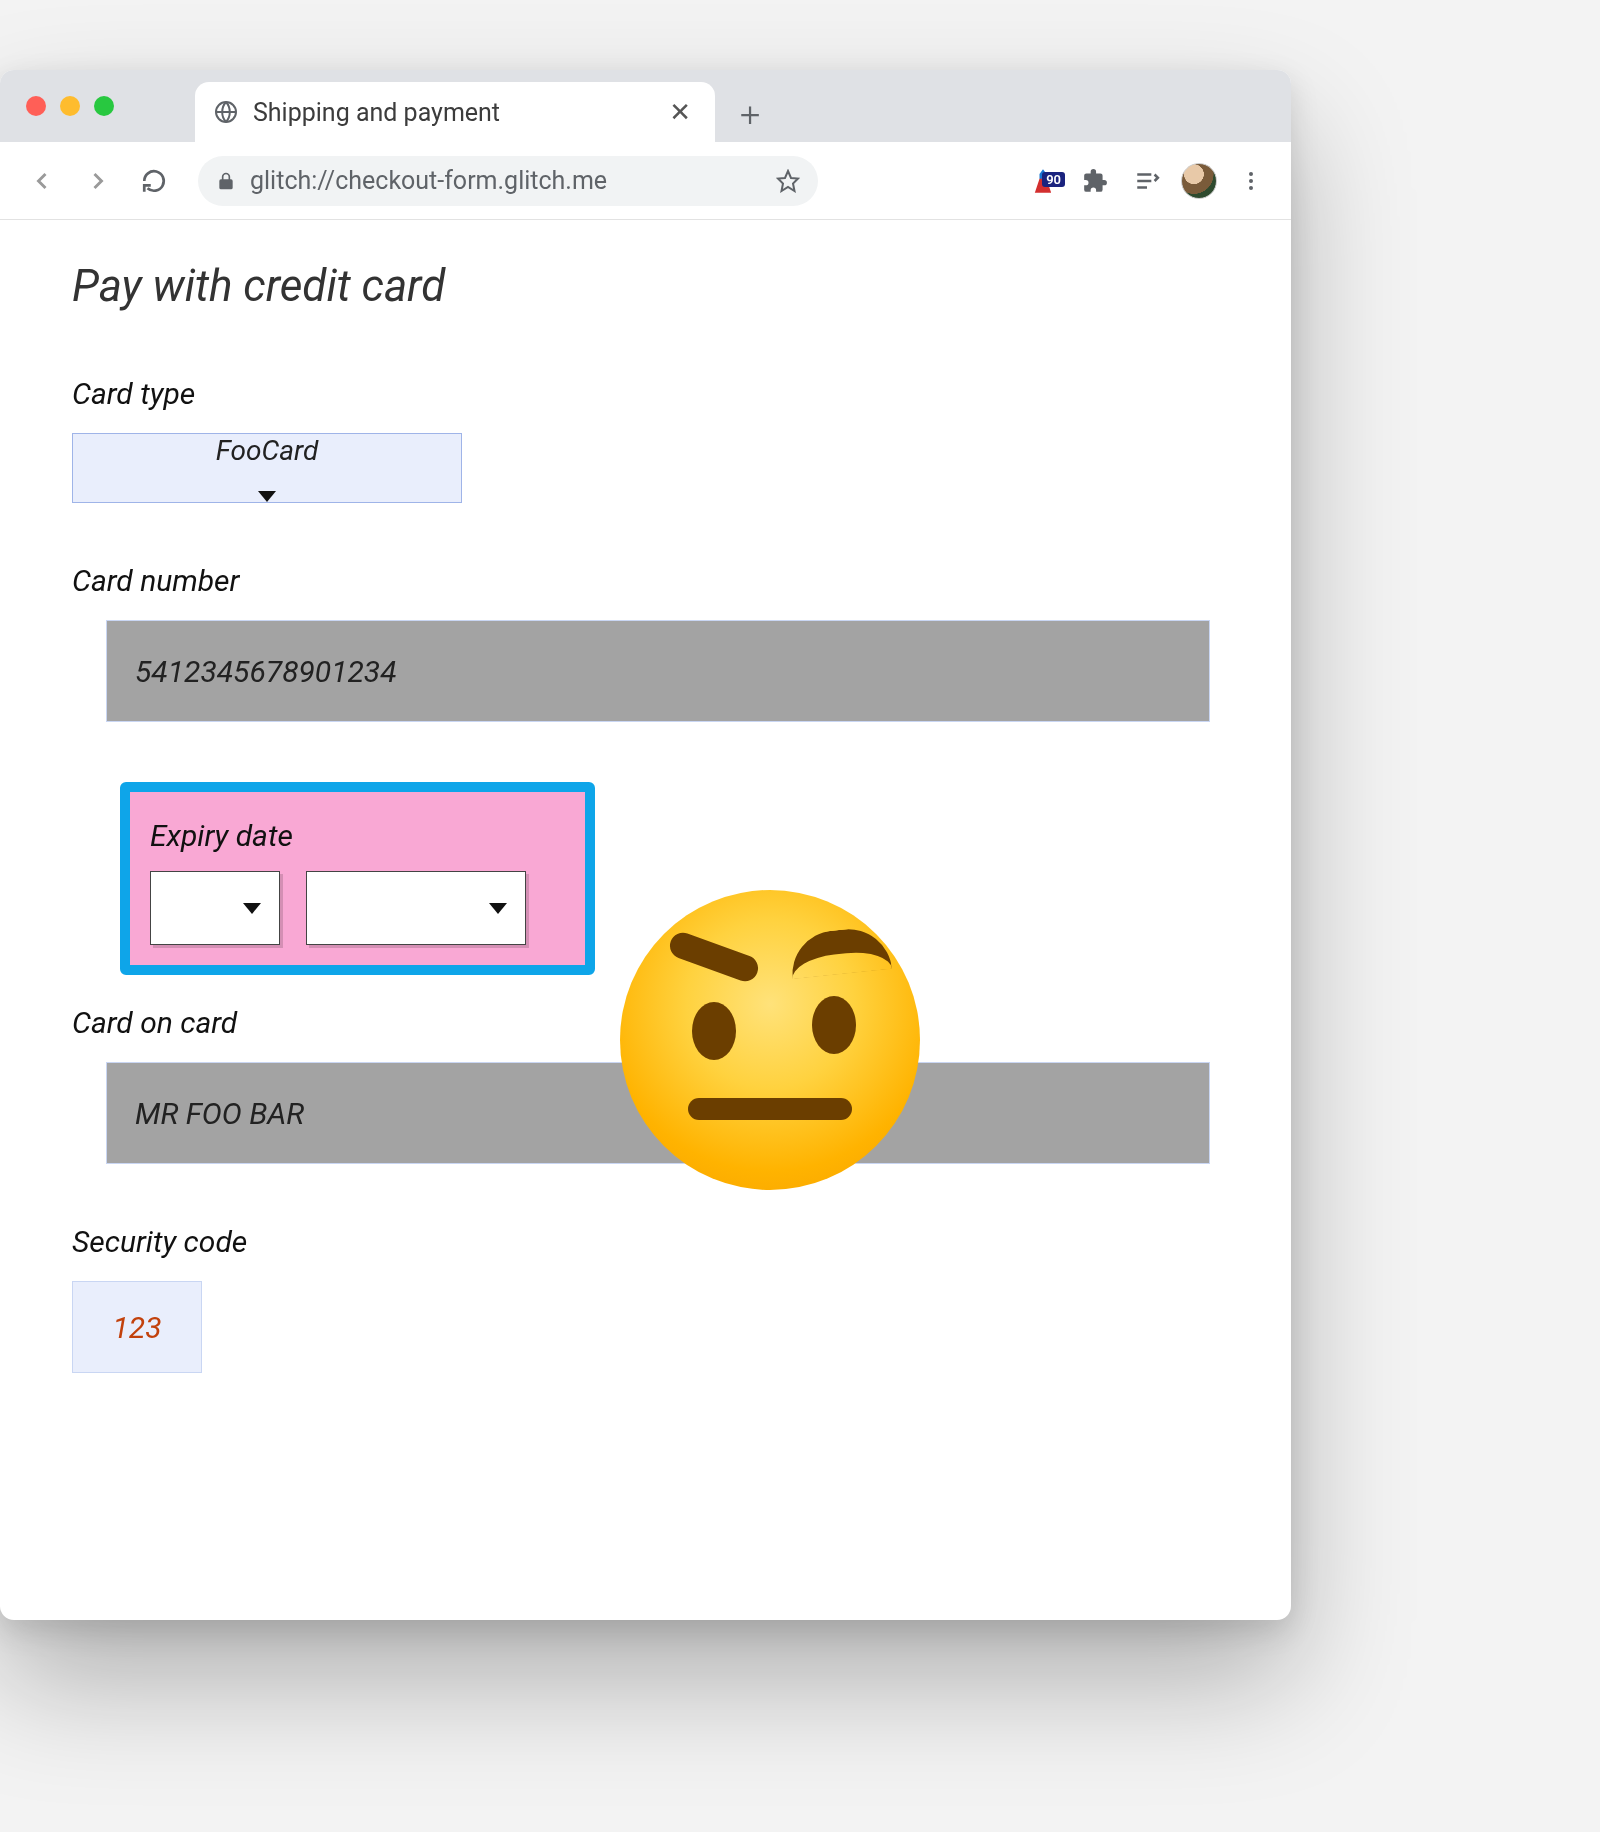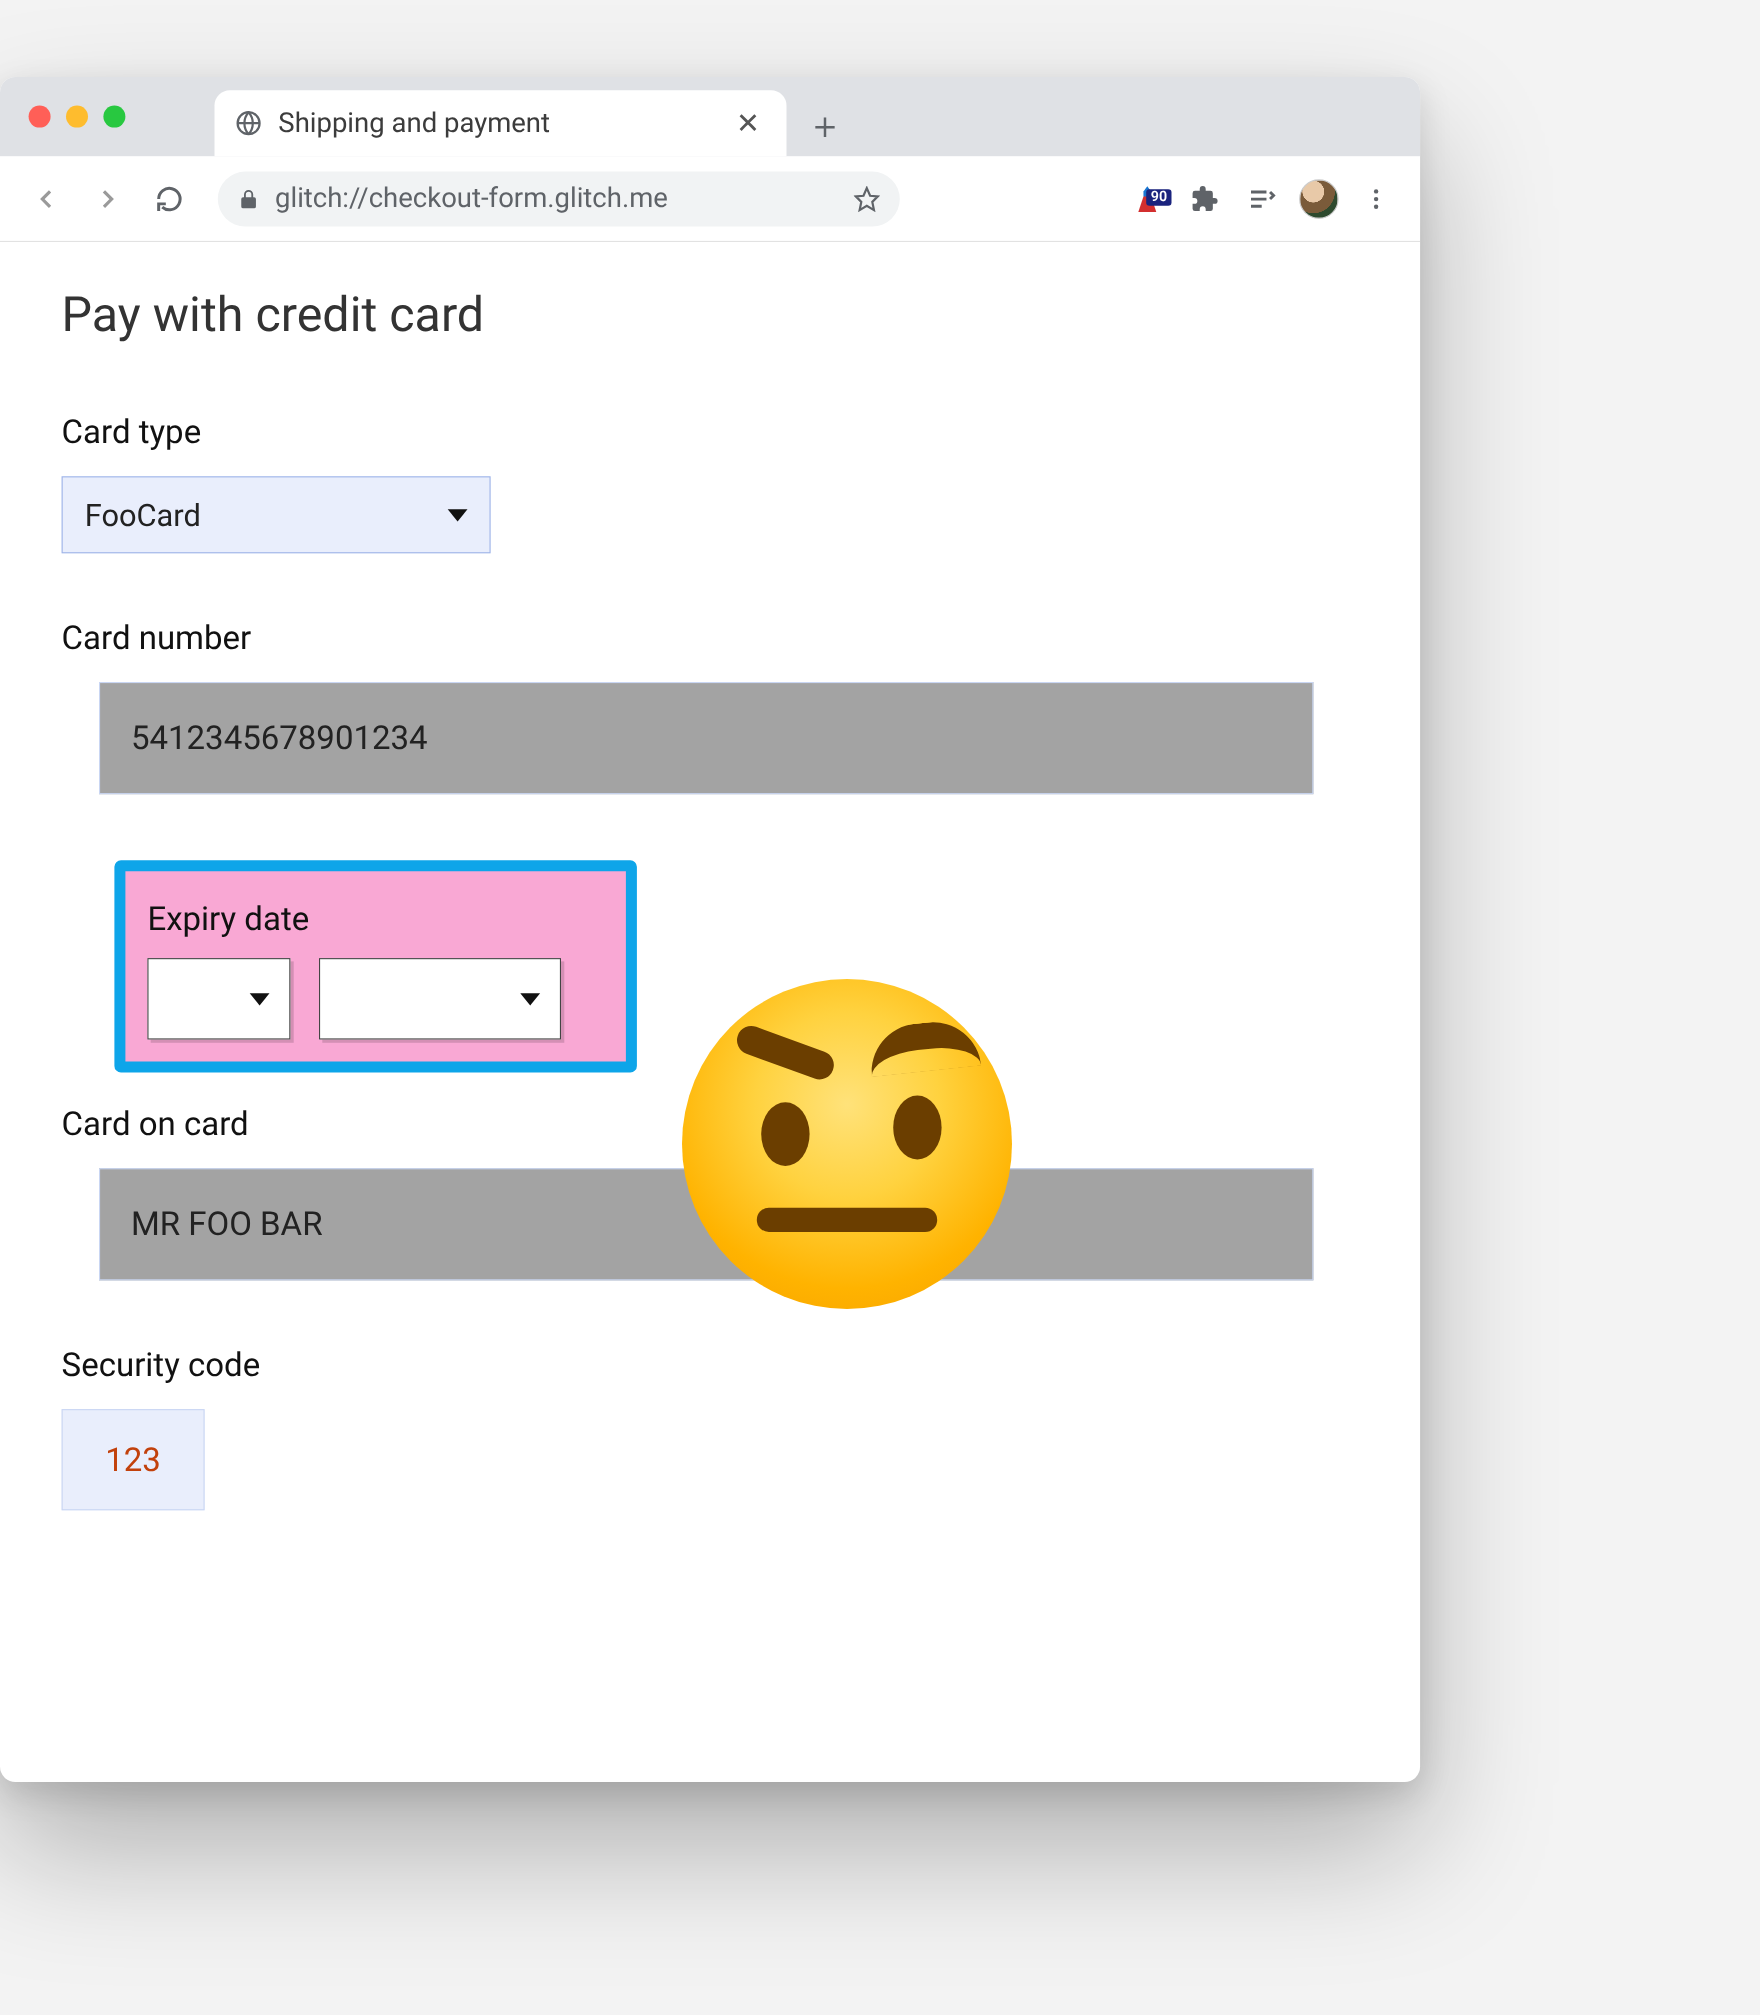--- a/index.html
+++ b/index.html
@@ -117,23 +117,24 @@
     background:#1a237e;color:#fff;font-size:13px;
     padding:0 4px;border-radius:3px;font-weight:600;
   }
   .avatar {
     width:36px;height:36px;border-radius:50%;
     background: radial-gradient(circle at 35% 30%, #e8c9a8 0 30%, #7a5b3a 31% 60%, #2e4a2e 61% 100%);
     border:1px solid #ccc;
   }
   
   .page {
-    padding: 40px 56px 80px 56px;
+    padding: 40px 56px 80px 72px;
     position: relative;
     min-height: 1400px;
+    font-style: italic;
   }
   h1.page-title {
     font-size: 44px;
     font-weight: 400;
     color: #333;
     margin-bottom: 64px;
   }
   .field { margin-bottom: 60px; }
   .label {
     font-size: 30px;
@@ -145,20 +146,21 @@
     width: 390px;
     height: 70px;
     background: #e9eefc;
     border: 1px solid #9fb4e8;
     display: flex;
     align-items: center;
     padding: 0 20px;
     font-size: 28px;
     color: #222;
     justify-content: space-between;
+    flex-direction: column;
   }
   .chev {
     width:0;height:0;
     border-left:9px solid transparent;
     border-right:9px solid transparent;
     border-top:11px solid #111;
   }
   .text-input {
     width: 1104px;
     height: 102px;

